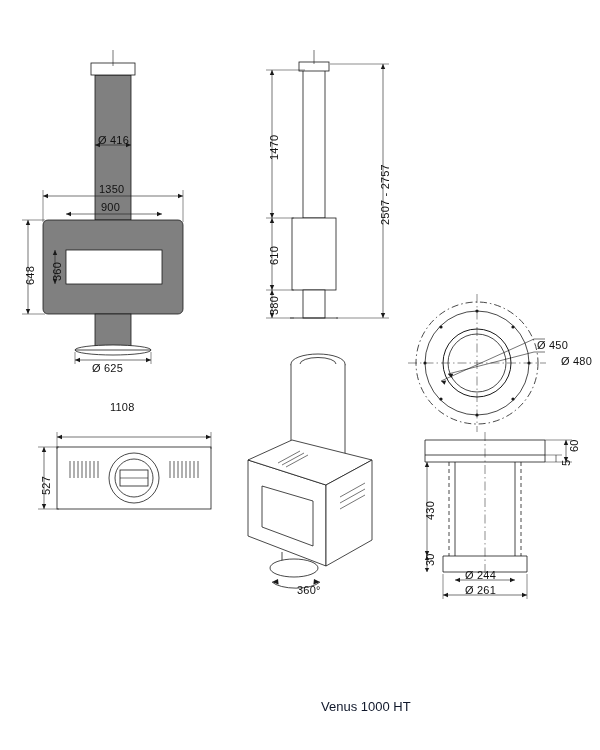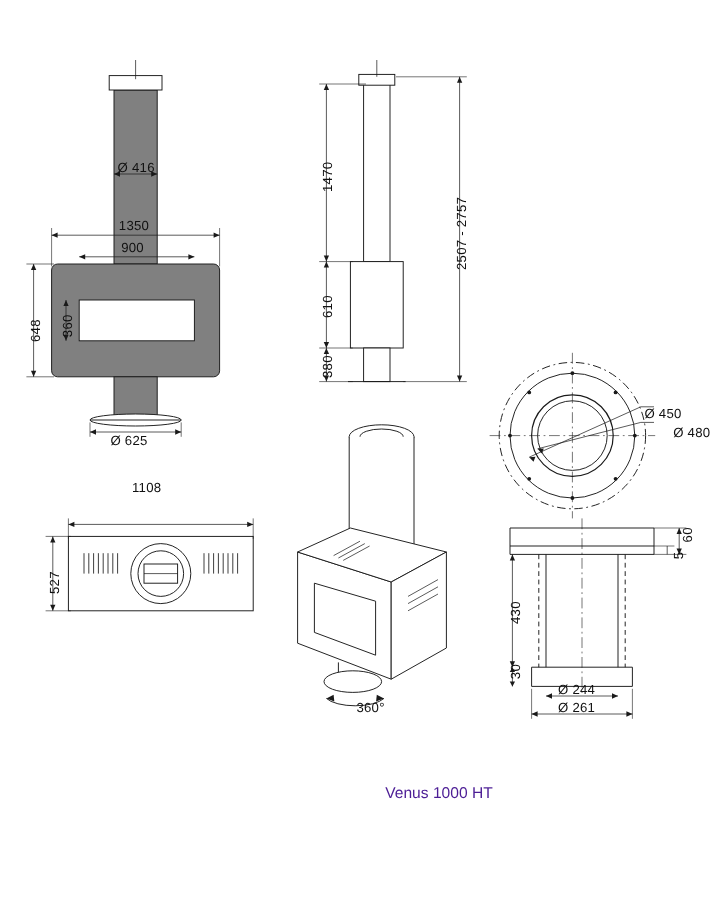--- a/index.html
+++ b/index.html
@@ -28,22 +28,23 @@
     white-space: nowrap;
     letter-spacing: 0.2px;
   }
   .dim.vert {
     transform-origin: 0 0;
     transform: rotate(-90deg);
   }
   .caption {
     position: absolute;
     font-size: 13px;
-    color: #4c1d95;
+    color: #0f172a;
     white-space: nowrap;
+    margin-top: 46px;
   }
   svg { display: block; }
 </style>
 </head>
 <body>
 
 <svg id="sheet" viewBox="0 0 600 750">
   <g fill="none" stroke="#1a1a1a" stroke-width="0.8">
 
     <g>

